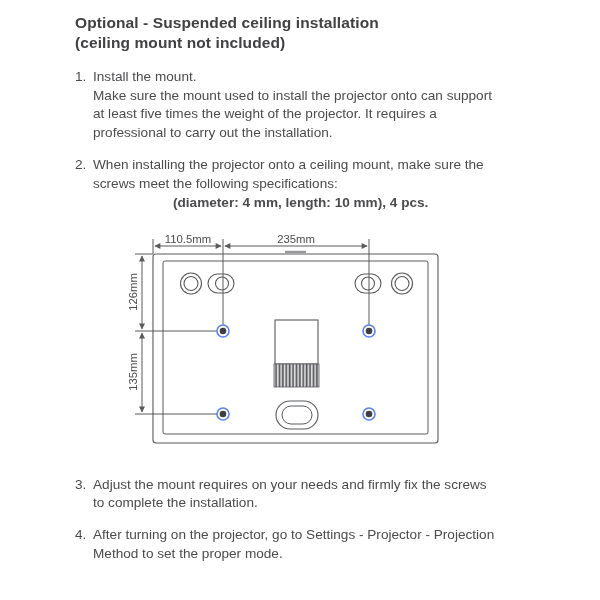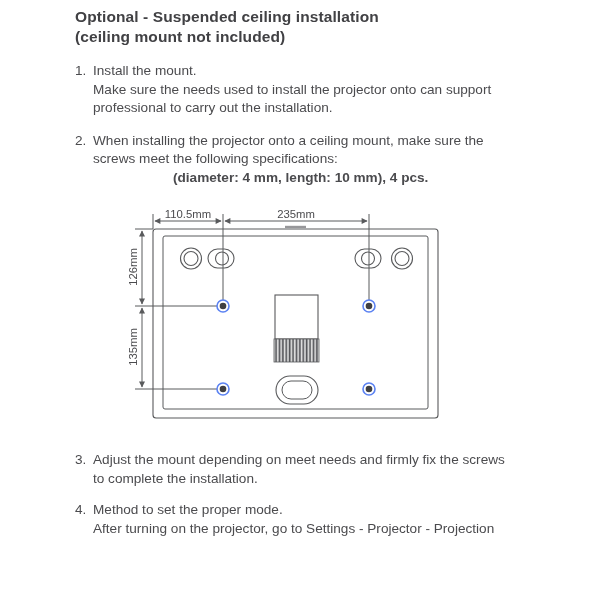--- a/index.html
+++ b/index.html
@@ -3,21 +3,21 @@
 <meta charset="utf-8">
 <style>
   * { margin:0; padding:0; box-sizing:border-box; }
   html,body { width:600px; height:600px; }
   body {
     background:#ffffff;
     font-family:"Liberation Sans", sans-serif;
     color:#4b4b4e;
     overflow:hidden;
   }
-  .content { padding:7px 30px 0 75px; width:600px; }
+  .content { padding:13px 30px 0 75px; width:600px; }
   .title {
     font-size:15.5px;
     font-weight:700;
     line-height:19.5px;
     color:#414144;
     letter-spacing:0.1px;
   }
   .title .line { white-space:nowrap; }
   .step {
     position:relative;
@@ -46,21 +46,22 @@
 <div class="content">
 
   <div class="title">
     <div class="line">Optional - Suspended ceiling installation</div>
     <div class="line">(ceiling mount not included)</div>
   </div>
 
   <div class="step" id="step1">
     <span class="num">1.</span>
     <div class="line">Install the mount.</div>
-    <div class="line">Make sure the needs used to install the projector onto can support</div>
+    <div class="line">Make sure the mount used to install the projector onto can support</div>
+    <div class="line">at least five times the weight of the projector. It requires a</div>
     <div class="line">professional to carry out the installation.</div>
   </div>
 
   <div class="step" id="step2">
     <span class="num">2.</span>
     <div class="line">When installing the projector onto a ceiling mount, make sure the</div>
     <div class="line">screws meet the following specifications:</div>
     <div class="line indent">(diameter: 4 mm, length: 10 mm), 4 pcs.</div>
   </div>
 
@@ -132,23 +133,23 @@
       </g>
       <g>
         <circle cx="244" cy="188" r="6" fill="#ffffff" stroke-width="1.6" stroke="#5b82f2"></circle>
         <circle cx="244" cy="188" r="3.3" fill="#3f3f42"></circle>
       </g>
     </g>
   </svg>
 
   <div class="step" id="step3">
     <span class="num">3.</span>
-    <div class="line">Adjust the mount depending on meet needs and firmly fix the screws</div>
+    <div class="line">Adjust the mount requires on your needs and firmly fix the screws</div>
     <div class="line">to complete the installation.</div>
   </div>
 
   <div class="step" id="step4">
     <span class="num">4.</span>
+    <div class="line">After turning on the projector, go to Settings - Projector - Projection</div>
     <div class="line">Method to set the proper mode.</div>
-    <div class="line">After turning on the projector, go to Settings - Projector - Projection</div>
   </div>
 
 </div>
 
 </body></html>

